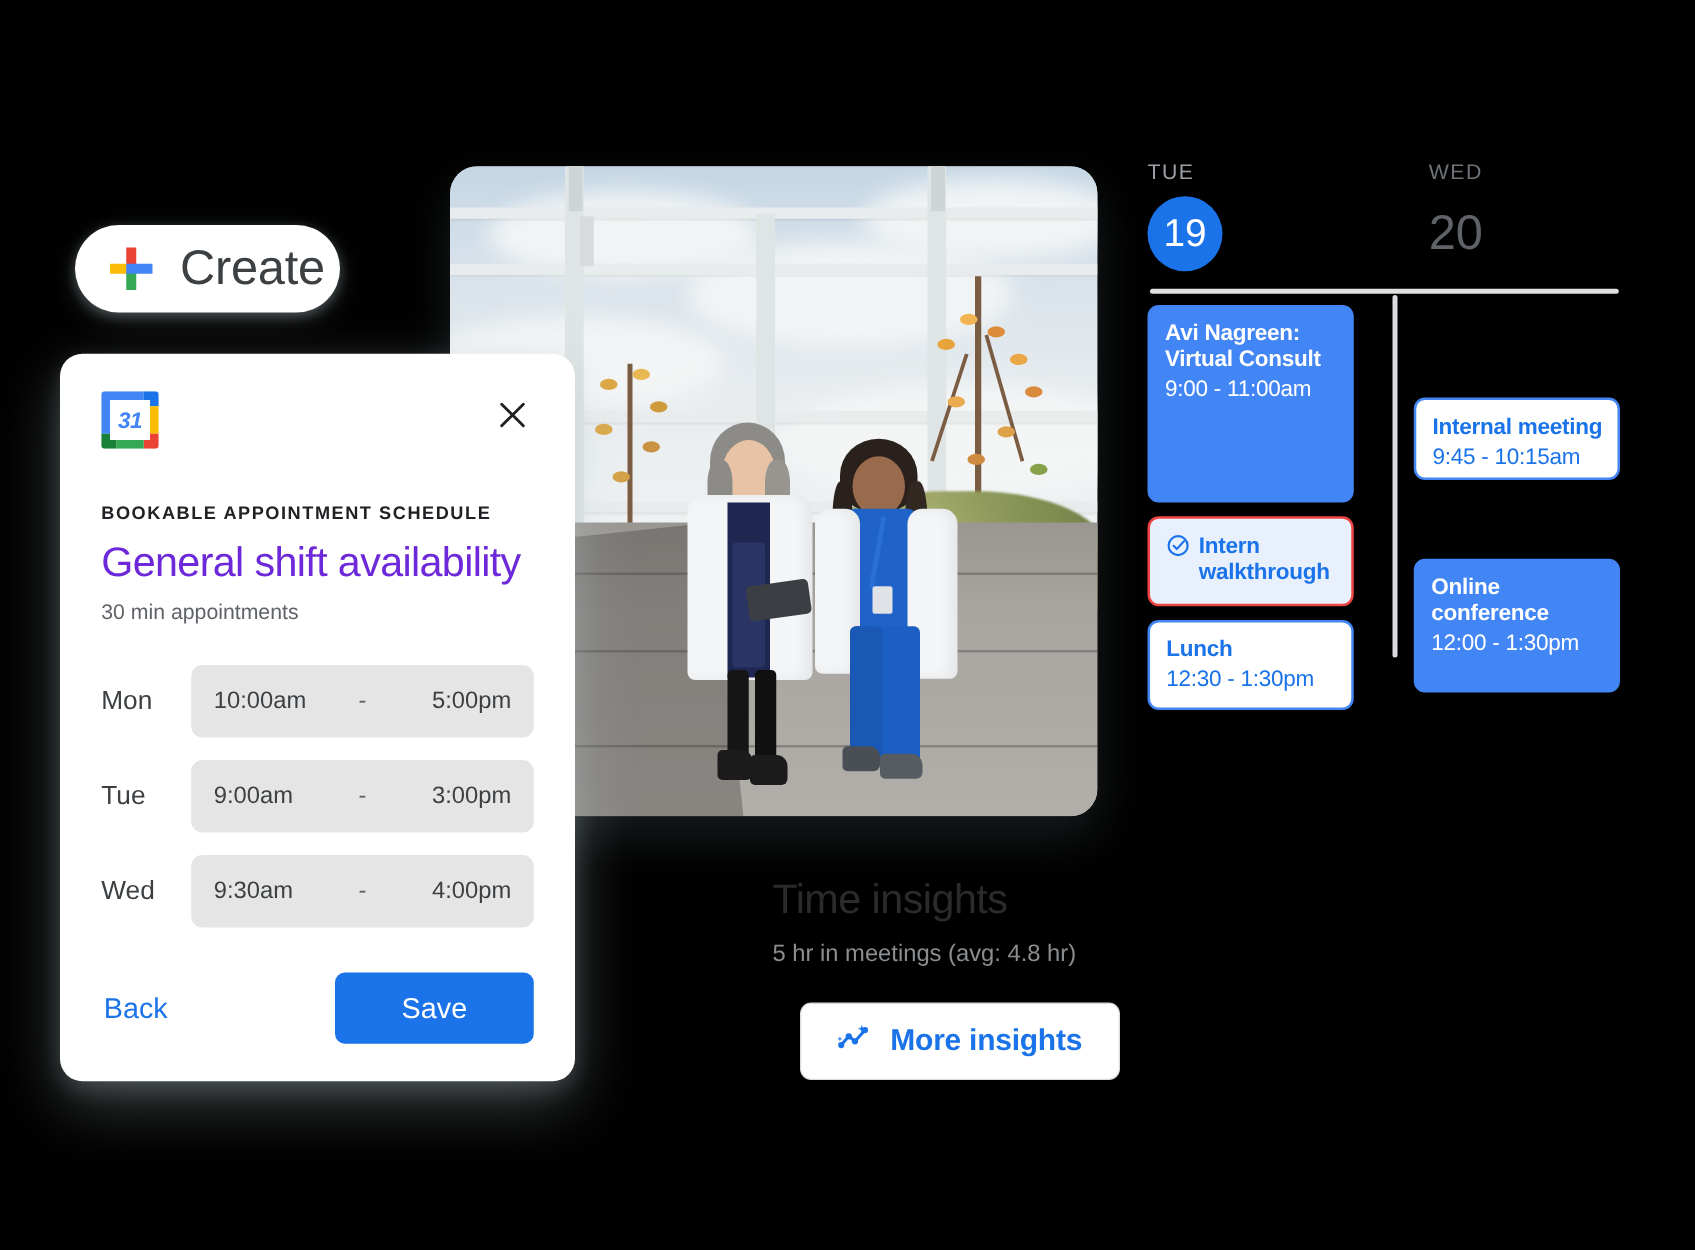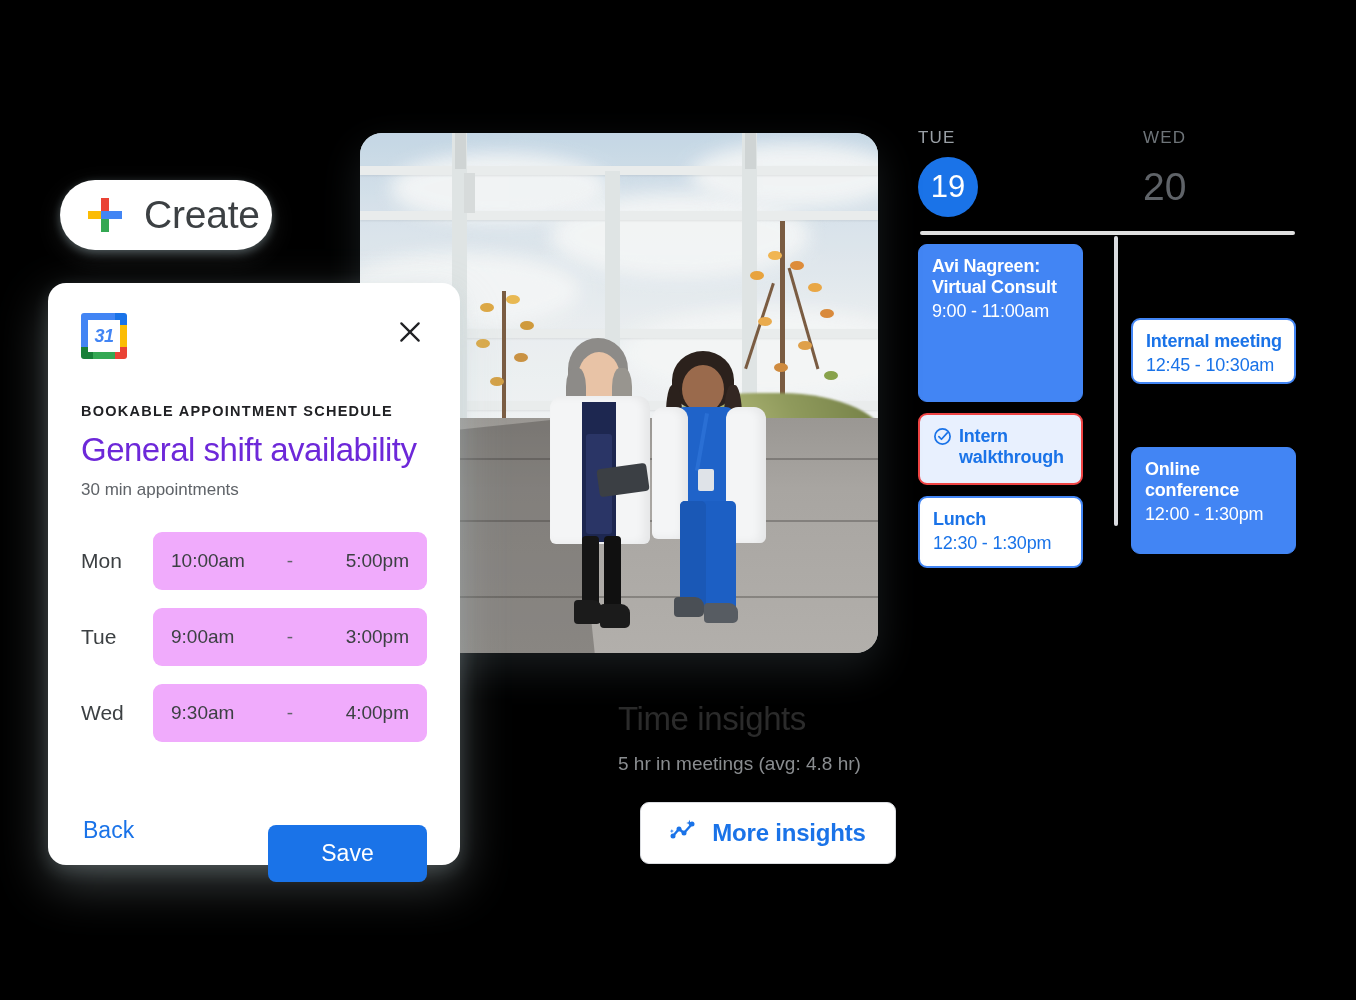--- a/index.html
+++ b/index.html
@@ -68,38 +68,37 @@
   .dlg-title {
     margin-top: 12px;
     font-size: 33px; color: #6d28d9; font-weight: 400; letter-spacing: -0.5px;
   }
   .dlg-sub { margin-top: 11px; font-size: 17px; color: #5f6368; }
 
   .rows { margin-top: 32px; }
   .row { display:flex; align-items:center; margin-bottom: 18px; }
   .row-day { width: 72px; font-size: 21px; color: #3c4043; }
   .row-field {
-    flex: 1; height: 58px; background: #f0abfc; border-radius: 9px;
+    flex: 1; height: 58px; background: #e5e5e5; border-radius: 9px;
     display: flex; align-items: center; padding: 0 18px;
     font-size: 19px; color: #3c4043;
   }
   .row-field .start { flex: 1; text-align: left; }
   .row-field .dash  { width: 40px; text-align: center; color:#5f6368; }
   .row-field .end   { flex: 1; text-align: right; }
 
   .dlg-actions { margin-top: 36px; display:flex; align-items:center; justify-content:space-between; }
   .back-btn {
     font-size: 23px; color: #1a73e8; background: none; border: none;
     cursor: pointer; font-family: inherit; padding: 6px 2px;
   }
   .save-btn {
     width: 159px; height: 57px; border-radius: 8px; border: none;
     background: #1a73e8; color: #fff; font-size: 23px; cursor: pointer;
     font-family: inherit;
-    margin-top: 47px;
   }
 
   
   .photo-card {
     position: absolute; left: 360px; top: 133px;
     width: 518px; height: 520px;
     border-radius: 22px; overflow: hidden;
     z-index: 3;
     box-shadow: 0 16px 40px rgba(70,80,85,0.35);
   }
@@ -395,21 +394,21 @@
         <div class="ev outline" style="height:72px;">
           <div class="ev-title">Lunch</div>
           <div class="ev-time">12:30 - 1:30pm</div>
         </div>
       </div>
 
       <div class="col-b">
         <div style="height:72px;"></div>
         <div class="ev outline" style="height:66px;">
           <div class="ev-title">Internal meeting</div>
-          <div class="ev-time">12:45 - 10:30am</div>
+          <div class="ev-time">9:45 - 10:15am</div>
         </div>
         <div style="height:52px;"></div>
         <div class="ev filled" style="height:107px;">
           <div class="ev-title">Online conference</div>
           <div class="ev-time">12:00 - 1:30pm</div>
         </div>
       </div>
     </div>
   </div>
 

